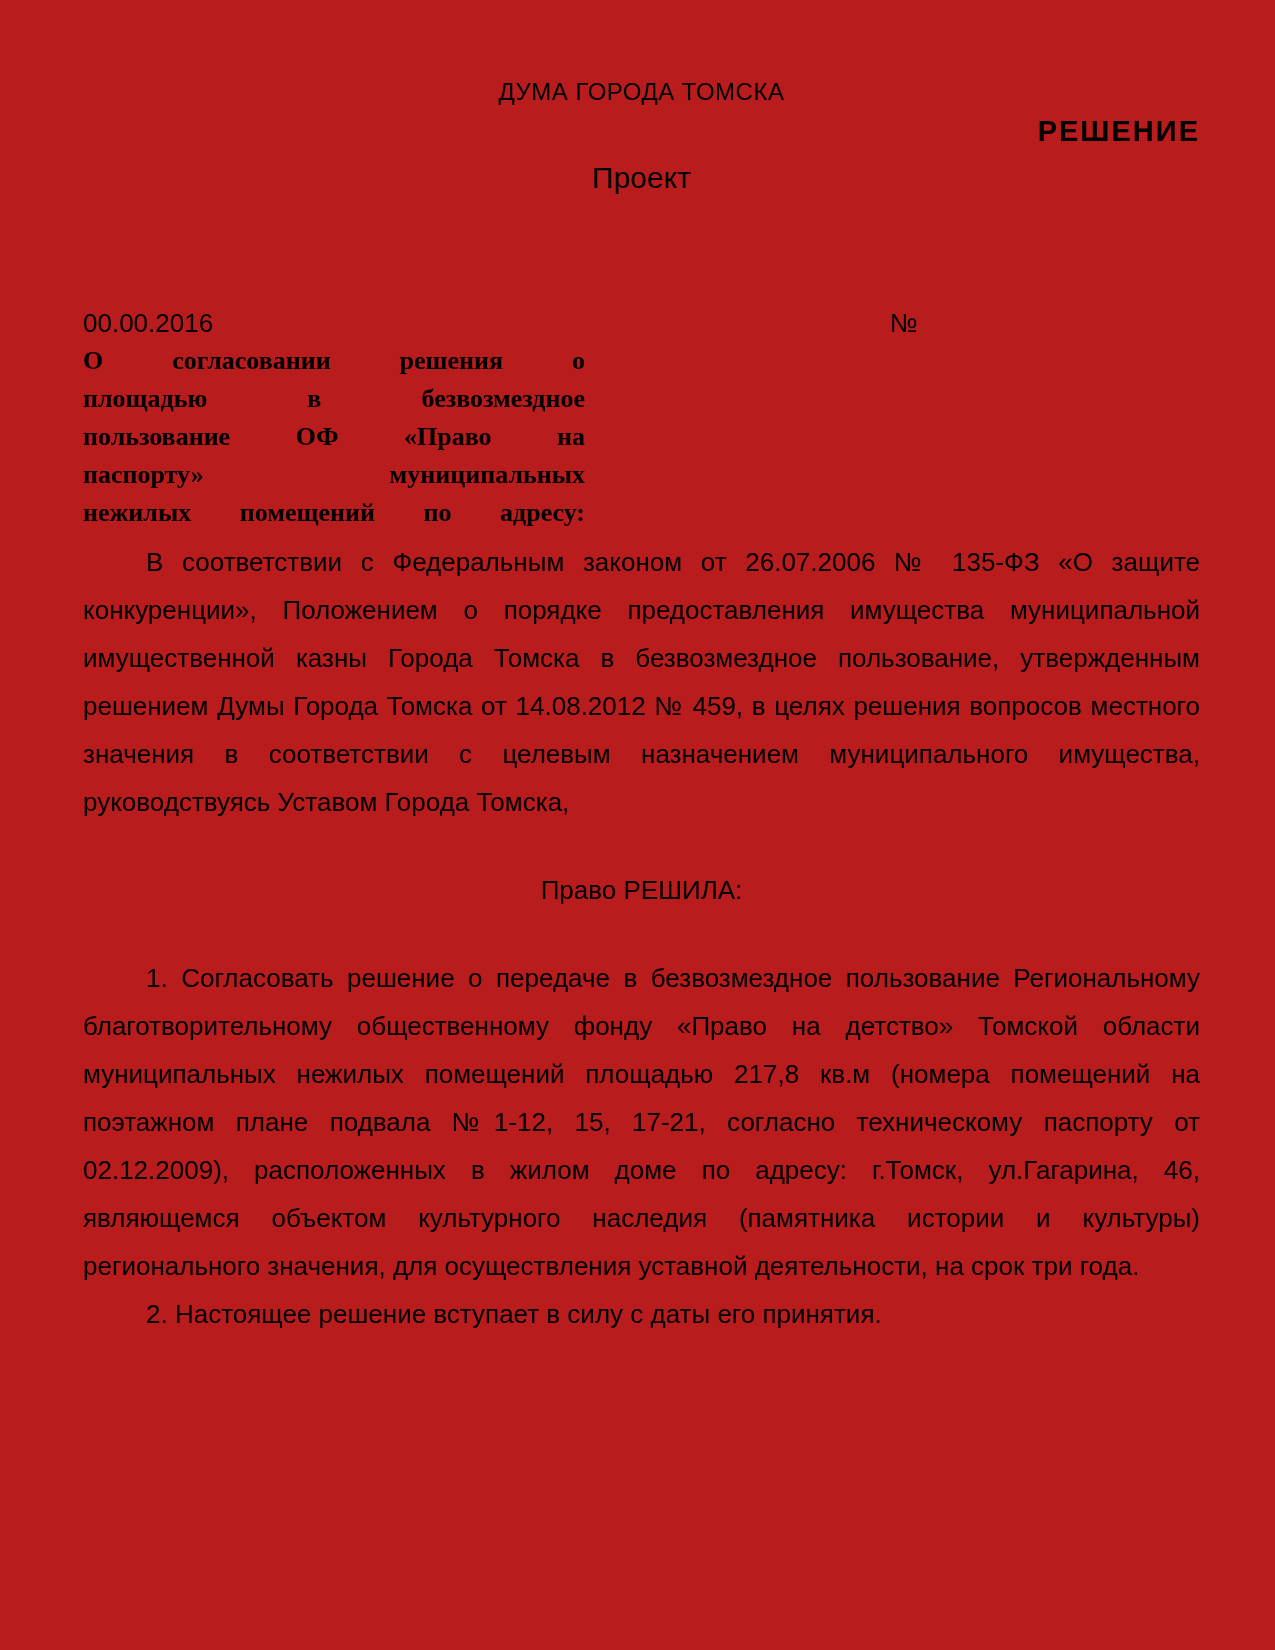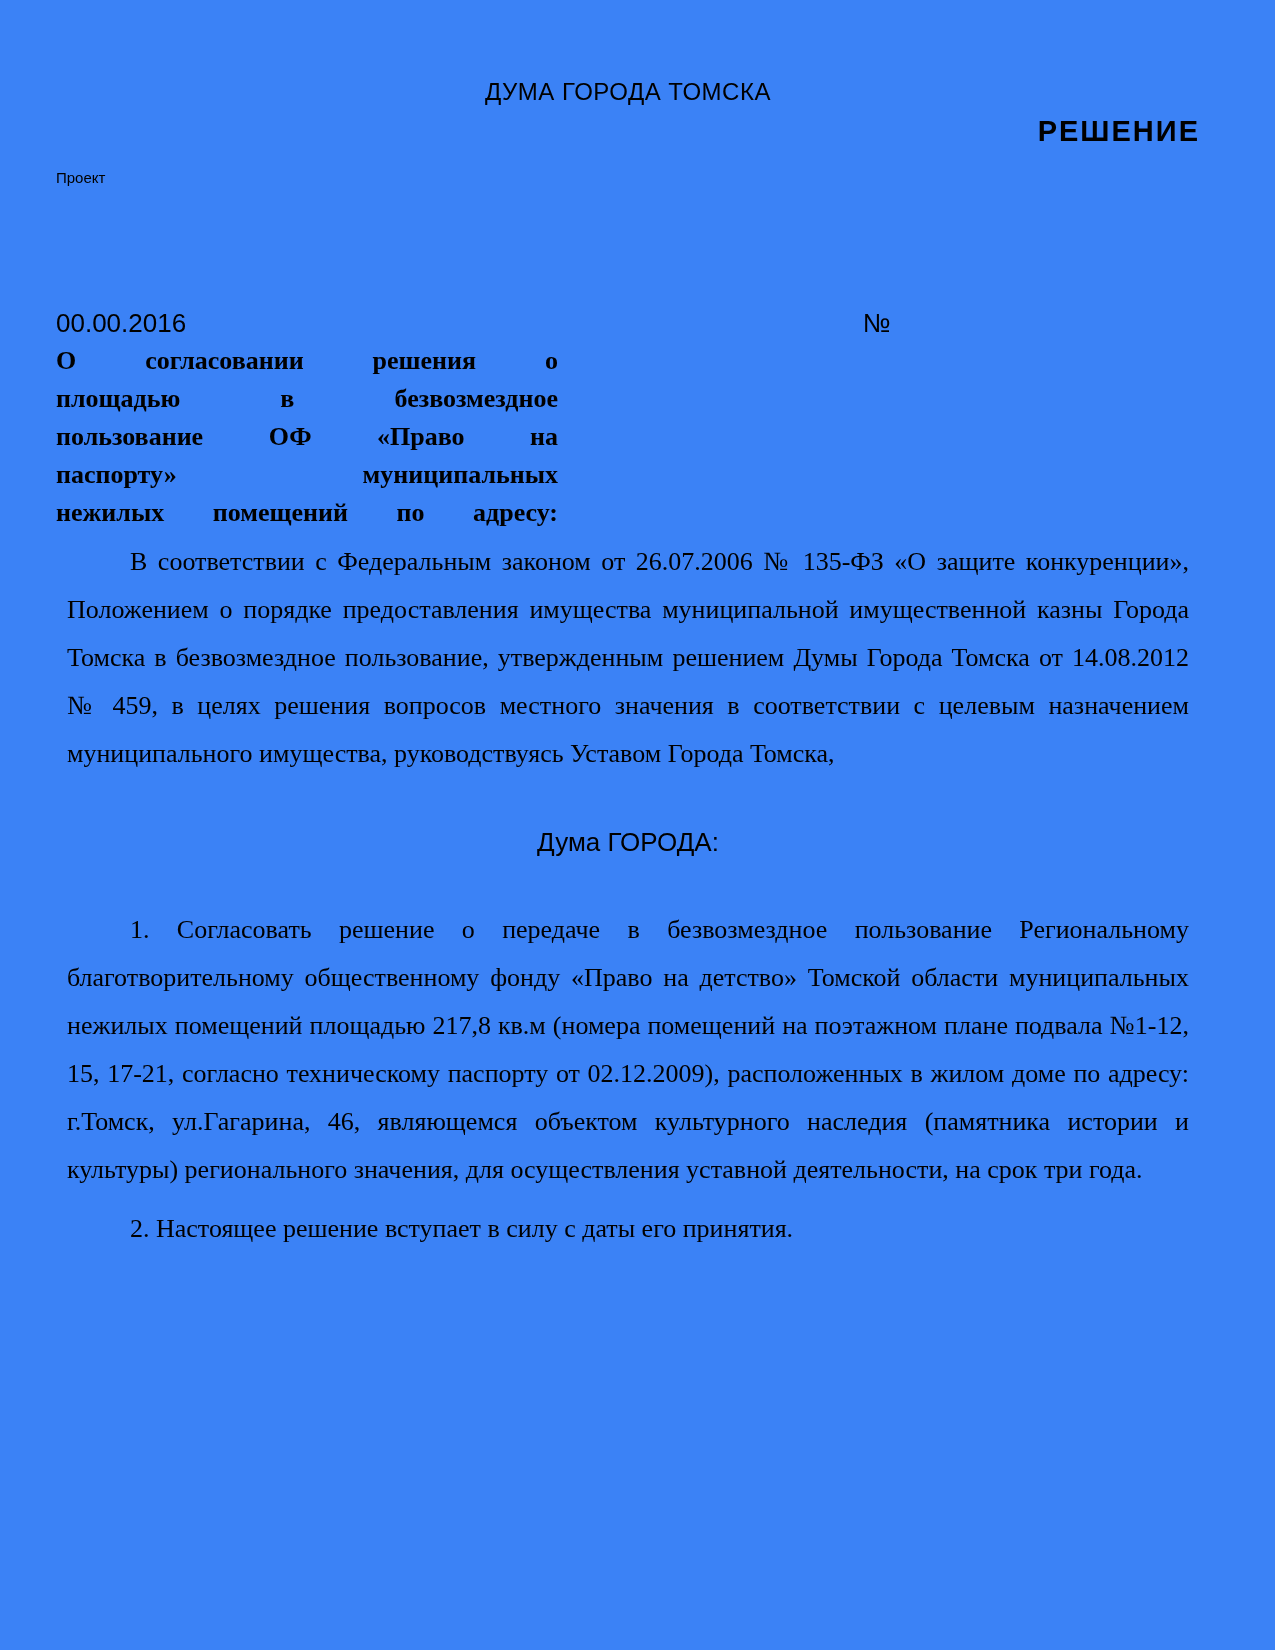--- a/index.html
+++ b/index.html
@@ -5,43 +5,43 @@
   html, body {
     margin: 0;
     padding: 0;
     background: #ffffff;
   }
   .page {
     position: relative;
     width: 1275px;
     height: 1650px;
     box-sizing: border-box;
-    background: #3b82f6;
+    background: #b91c1c;
     color: #000000;
     font-family: "Liberation Sans", sans-serif;
-    padding: 78px 75px 40px 56px;
+    padding: 78px 75px 40px 83px;
     overflow: hidden;
   }
   .org {
     text-align: center;
     font-size: 24px;
     line-height: 28px;
     letter-spacing: 0.5px;
   }
   .doctype {
     text-align: right;
     font-size: 29px;
     font-weight: bold;
     line-height: 34px;
     letter-spacing: 2px;
     margin-top: 8px;
   }
   .draft {
-    text-align: left;
-    font-size: 15px;
+    text-align: center;
+    font-size: 30px;
     line-height: 28px;
     margin-top: 16px;
   }
   .meta {
     position: relative;
     margin-top: 112px;
     font-size: 26px;
     line-height: 38px;
     height: 38px;
   }
@@ -58,26 +58,25 @@
   }
   .subject-line {
     text-align: justify;
     text-align-last: justify;
     font-family: Liberation Serif, serif;
   }
   .subject-line.last {
     text-align-last: left;
   }
   .para {
-    margin: 11px;
+    margin: 0;
     font-size: 26px;
     line-height: 48px;
     text-align: justify;
     text-indent: 63px;
-    font-family: Liberation Serif, serif;
   }
   .preamble {
     margin-top: 6px;
   }
   .resheading {
     font-size: 26px;
     line-height: 48px;
     text-align: center;
     margin: 40px 0;
   }
@@ -101,19 +100,19 @@
   <div class="subject">
     <div class="subject-line">О согласовании решения о</div>
     <div class="subject-line">площадью в безвозмездное</div>
     <div class="subject-line">пользование ОФ «Право на</div>
     <div class="subject-line">паспорту» муниципальных</div>
     <div class="subject-line">нежилых помещений по адресу:</div>
   </div>
 
   <p class="para preamble">В соответствии с Федеральным законом от 26.07.2006 № 135-ФЗ «О защите конкуренции», Положением о порядке предоставления имущества муниципальной имущественной казны Города Томска в безвозмездное пользование, утвержденным решением Думы Города Томска от 14.08.2012 № 459, в целях решения вопросов местного значения в соответствии с целевым назначением муниципального имущества, руководствуясь Уставом Города Томска,</p>
 
-  <div class="resheading">Дума ГОРОДА:</div>
+  <div class="resheading">Право РЕШИЛА:</div>
 
   <p class="para">1. Согласовать решение о передаче в безвозмездное пользование Региональному благотворительному общественному фонду «Право на детство» Томской области муниципальных нежилых помещений площадью 217,8 кв.м (номера помещений на поэтажном плане подвала №1-12, 15, 17-21, согласно техническому паспорту от 02.12.2009), расположенных в жилом доме по адресу: г.Томск, ул.Гагарина, 46, являющемся объектом культурного наследия (памятника истории и культуры) регионального значения, для осуществления уставной деятельности, на срок три года.</p>
 
   <p class="para">2. Настоящее решение вступает в силу с даты его принятия.</p>
 
 </div>
 
 </body></html>

